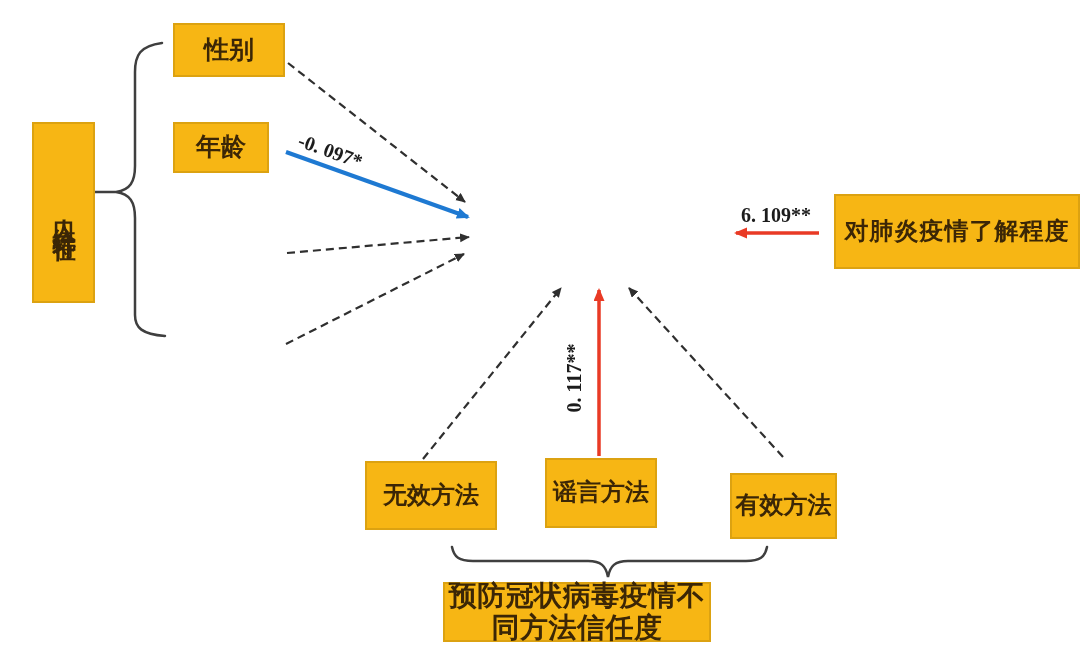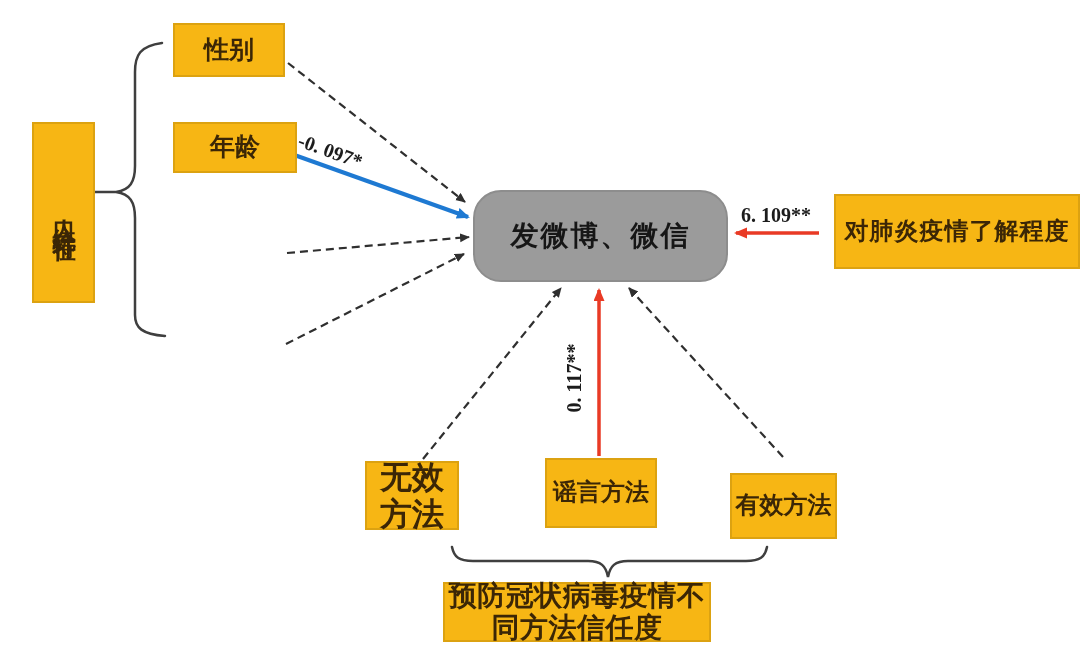--- a/index.html
+++ b/index.html
@@ -16,35 +16,35 @@
     background:#F7B614;
     border:2px solid #DCA211;
     color:#3B2606;
     font-weight:bold;
     display:flex;align-items:center;justify-content:center;
     box-sizing:border-box;
     text-align:center;
     line-height:1.15;
   }
   #box-gender{left:173px;top:23px;width:112px;height:54px;font-size:25px;}
-  #box-age{left:173px;top:122px;width:124px;height:51px;font-size:25px;}
+  #box-age{left:173px;top:122px;width:96px;height:51px;font-size:25px;}
   #box-education{left:173px;top:224px;width:112px;height:66px;font-size:23px;
     flex-direction:column;align-items:flex-start;padding-left:15px;}
   #box-income{left:173px;top:327px;width:112px;height:53px;font-size:24px;}
   #box-demographics{left:32px;top:122px;width:63px;height:181px;font-size:23px;}
   #box-demographics .vtext{
     writing-mode:vertical-rl;text-orientation:upright;letter-spacing:4px;
   }
   #box-center{
     left:473px;top:190px;width:255px;height:92px;
     background:#9B9B9B;border:2px solid #8D8D8D;border-radius:28px;
     color:#161616;font-size:28px;letter-spacing:2px;
   }
   #box-awareness{left:819px;top:194px;width:246px;height:75px;font-size:24px;letter-spacing:1px;margin-left:15px;}
-  #box-ineffective{left:365px;top:461px;width:94px;height:69px;font-size:32px;text-align:center;}
+  #box-ineffective{left:365px;top:461px;width:132px;height:69px;font-size:24px;text-align:center;}
   #box-rumor{left:545px;top:458px;width:112px;height:70px;font-size:24px;}
   #box-effective{left:730px;top:473px;width:107px;height:66px;font-size:24px;justify-content:center;}
   #box-trust{left:443px;top:582px;width:268px;height:60px;font-size:28px;letter-spacing:0.5px;}
 
   .coef{
     position:absolute;color:#1c1c1c;font-size:20px;font-weight:bold;
     white-space:nowrap;
   }
   #label-age-coef{left:303px;top:129px;transform:rotate(20deg);transform-origin:0 0;}
   #label-rumor-coef{left:574px;top:378px;transform:translate(-50%,-50%) rotate(-90deg);}
@@ -90,23 +90,20 @@
   <div class="node" id="box-gender">
     <span>性别</span>
   </div>
 
   <div class="node" id="box-age">
     <span>年龄</span>
   </div>
 
 
 
-  <div class="node" id="box-center">
-    <span>发微博、微信</span>
-  </div>
 
   <div class="node" id="box-awareness">
     <span>对肺炎疫情了解程度</span>
   </div>
 
   <div class="node" id="box-ineffective">
     <span>无效方法</span>
   </div>
 
   <div class="node" id="box-rumor">

